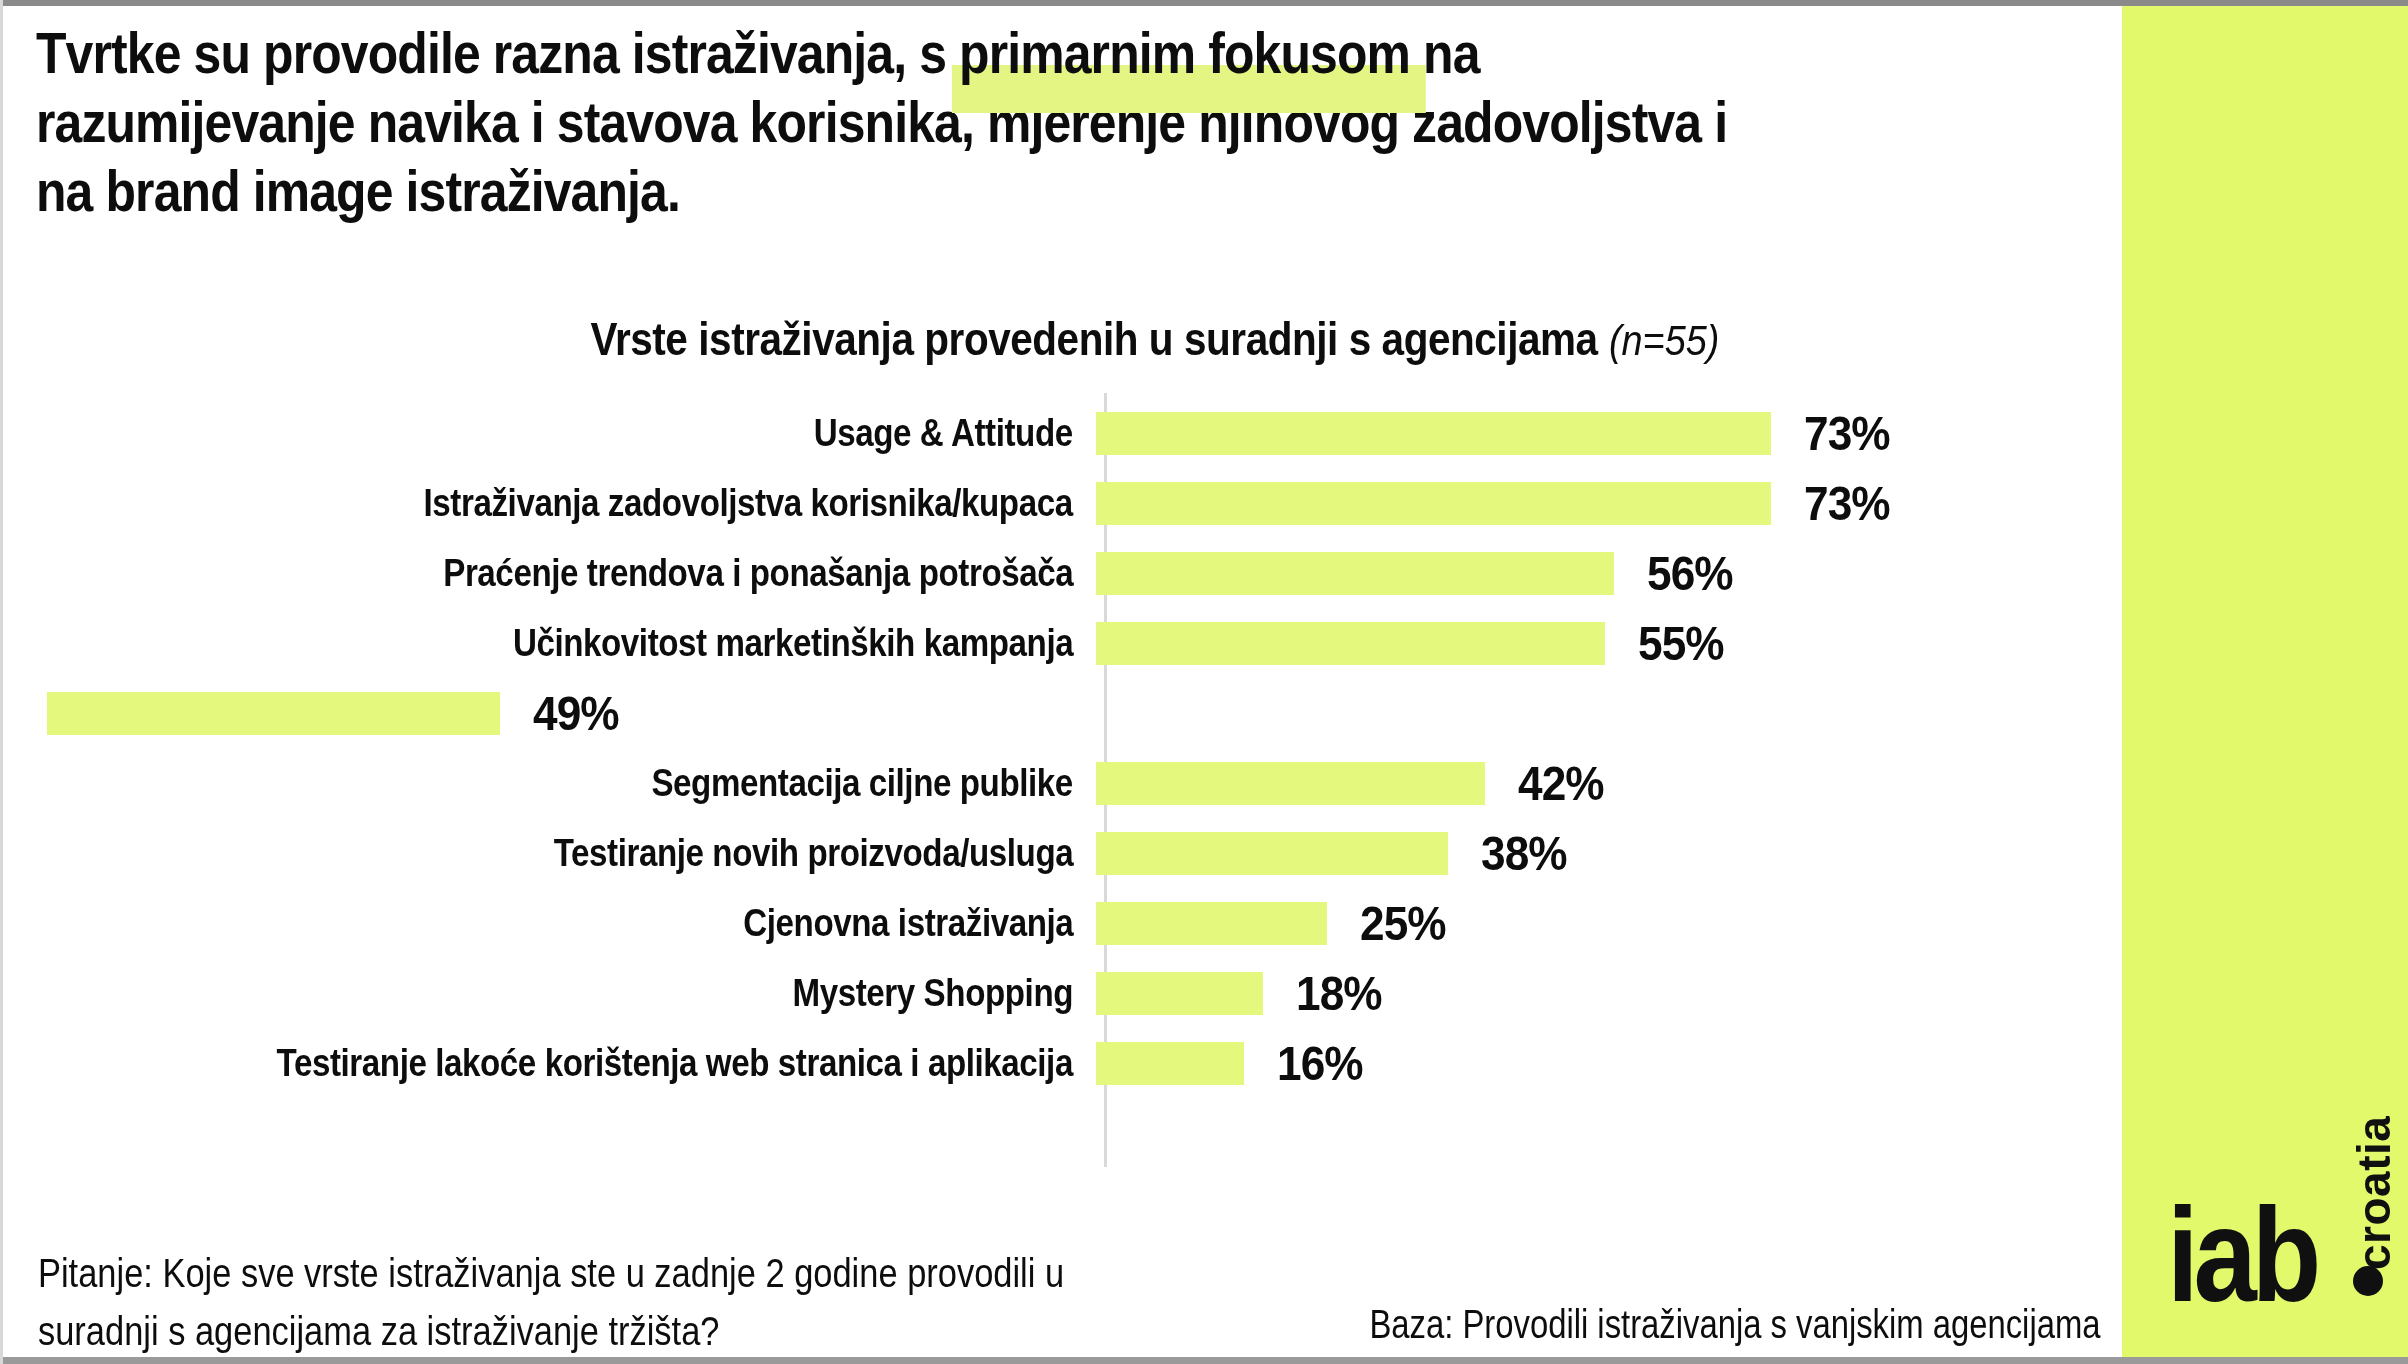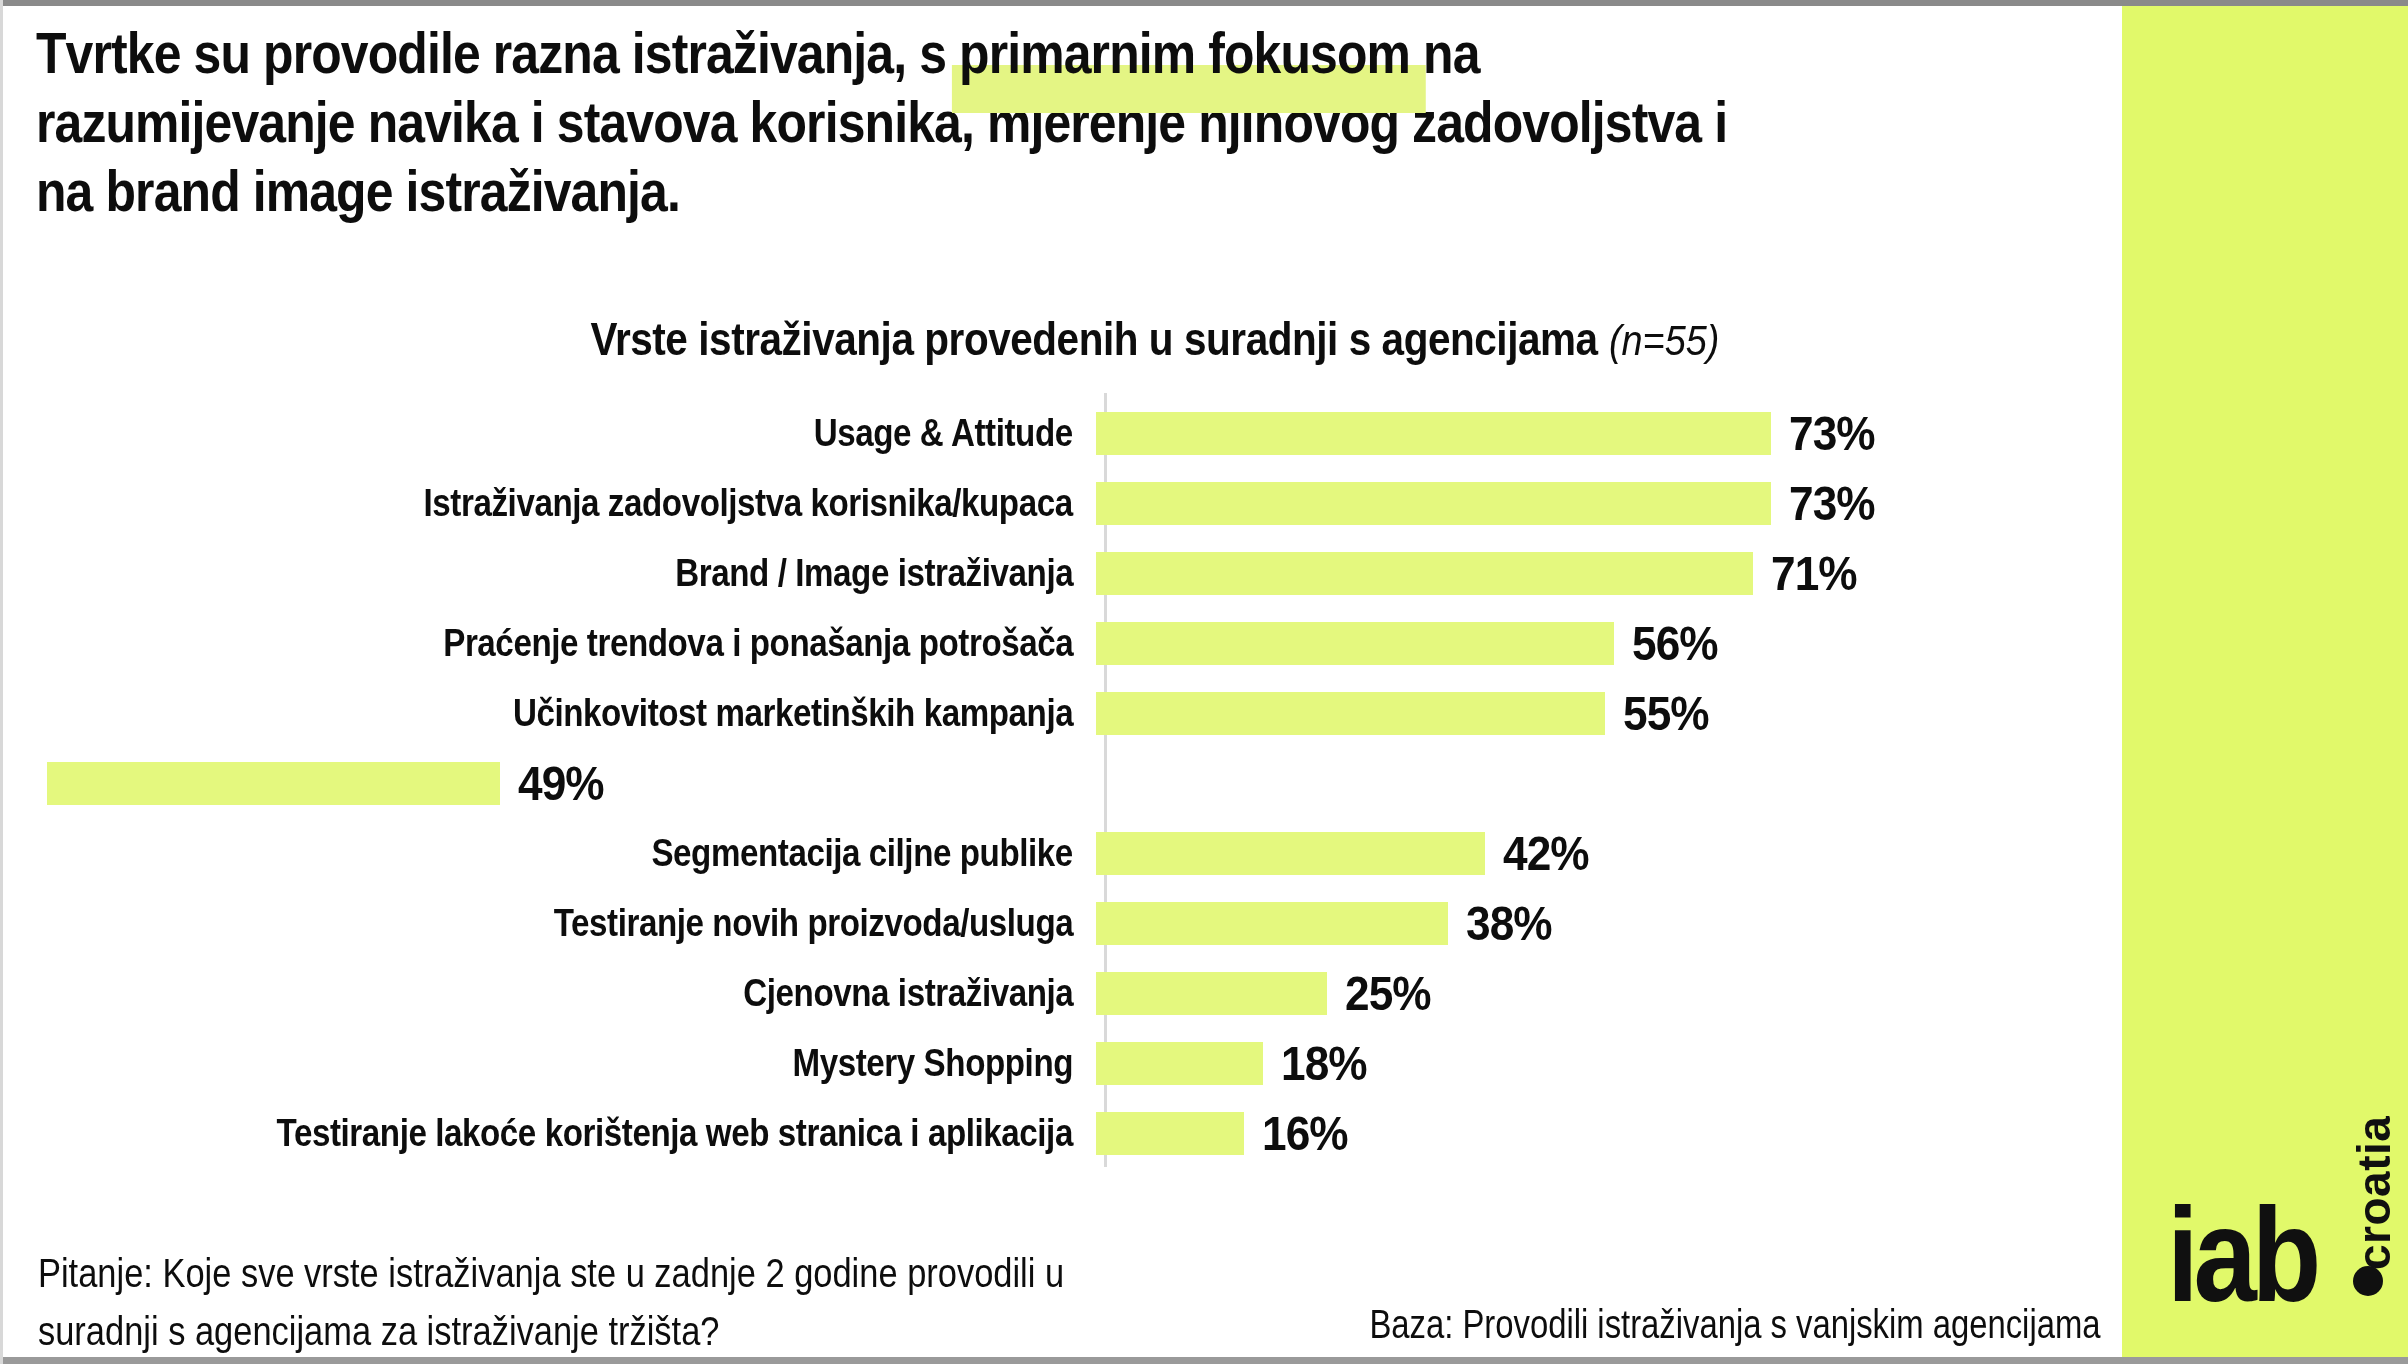--- a/index.html
+++ b/index.html
@@ -39,21 +39,21 @@
 
   
   .axis { position:absolute; left:1104px; top:393px; width:3px; height:774px; background:var(--axis,#d9d9d9); z-index:2; }
   .rows { position:absolute; left:24px; top:398px; width:2060px; z-index:3; }
   .row  { display:flex; align-items:center; height:70px; }
   .row-label { width:1049px; text-align:right; white-space:nowrap; }
   .cat {
     display:inline-block; font-size:39px; font-weight:700; letter-spacing:-0.5px;
     transform:scaleX(0.85); transform-origin:right center; white-space:nowrap;
   }
-  .row-barzone { position:relative; flex:1; height:100%; display:flex; align-items:center; padding-left:23px; }
+  .row-barzone { position:relative; flex:1; height:100%; display:flex; align-items:center; padding-left:23px;gap:15px; }
   .bar { height:43px; background:var(--bar,#e4f87e); }
   .pct {
     margin-left:18px; font-size:48px; font-weight:700; letter-spacing:-1px;
     transform:scaleX(0.92); transform-origin:left center; white-space:nowrap;
   }
 
   
   .footer-q {
     position:absolute; left:38px; top:1244px; margin:0; z-index:2;
     font-size:41px; line-height:58px; font-weight:400; white-space:nowrap;
@@ -101,27 +101,20 @@
         <div class="row-barzone">
           <div class="bar" style="width: 675px;"></div>
           <div class="pct">73%</div>
         </div>
       </div>
       <div class="row">
         <div class="row-label"><span class="cat">Istraživanja zadovoljstva korisnika/kupaca</span></div>
         <div class="row-barzone">
           <div class="bar" style="width: 675px;"></div>
           <div class="pct">73%</div>
-        </div>
-      </div>
-      <div class="row">
-        <div class="row-label"><span class="cat">Brand / Image istraživanja</span></div>
-        <div class="row-barzone">
-          <div class="bar" style="width: 657px;"></div>
-          <div class="pct">71%</div>
         </div>
       </div>
       <div class="row">
         <div class="row-label"><span class="cat">Praćenje trendova i ponašanja potrošača</span></div>
         <div class="row-barzone">
           <div class="bar" style="width: 518px;"></div>
           <div class="pct">56%</div>
         </div>
       </div>
       <div class="row">

